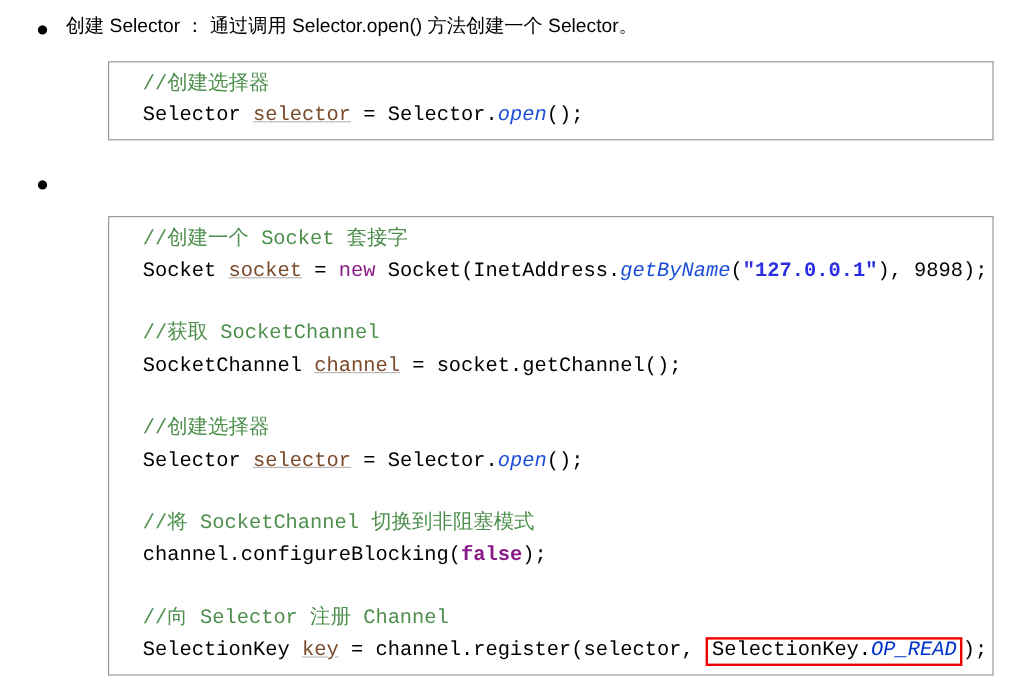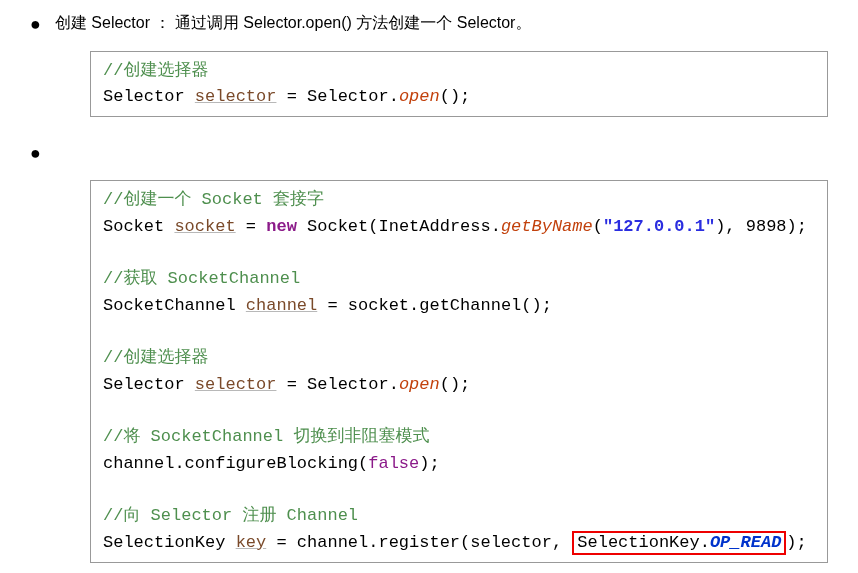--- a/index.html
+++ b/index.html
@@ -25,36 +25,36 @@
       margin-right: 14px;
       line-height: 1.6;
     }
     .bullet-text {
       font-size: 16px;
       line-height: 1.6;
     }
     .code-box {
       border: 1px solid #999;
       margin-left: 60px;
-      padding: 6px 12px;
+      padding: 6px 28px;
       font-family: Consolas, "Courier New", monospace;
       font-size: 17px;
       line-height: 1.55;
       color: #000;
       white-space: pre;
       overflow: hidden;
     }
     .c-comment { color: #4e8f4e; }
     .c-type { color: #000; }
     .c-var { color: #7a4a2a; text-decoration: underline; text-decoration-color: #b8b8b8; }
-    .c-keyword { color: #8b1a89; font-weight: bold; }
-    .c-static { font-style: italic; color: #c2410c; }
+    .c-keyword { color: #8b1a89; font-weight: normal; }
+    .c-static { font-style: italic; color: #1d4ed8; }
     .c-string { color: #2a2de0; font-weight: bold; }
-    .c-const { color: #0033cc; font-style: italic; font-weight: bold; }
-    .c-bool { color: #8b1a89; font-weight: normal; }
+    .c-const { color: #0033cc; font-style: italic; font-weight: normal; }
+    .c-bool { color: #8b1a89; font-weight: bold; }
     .hl-red { border: 2.5px solid #e00; padding: 0 3px; display: inline-block; line-height: 1.2; }
   </style>
 </head>
 <body>
 
 <div id="root">
     <div class="item">
       <div class="bullet-row">
         <span class="bullet">●</span>
         <span class="bullet-text"><span>创建 Selector ： 通过调用 Selector.open() 方法创建一个 Selector。</span></span>

